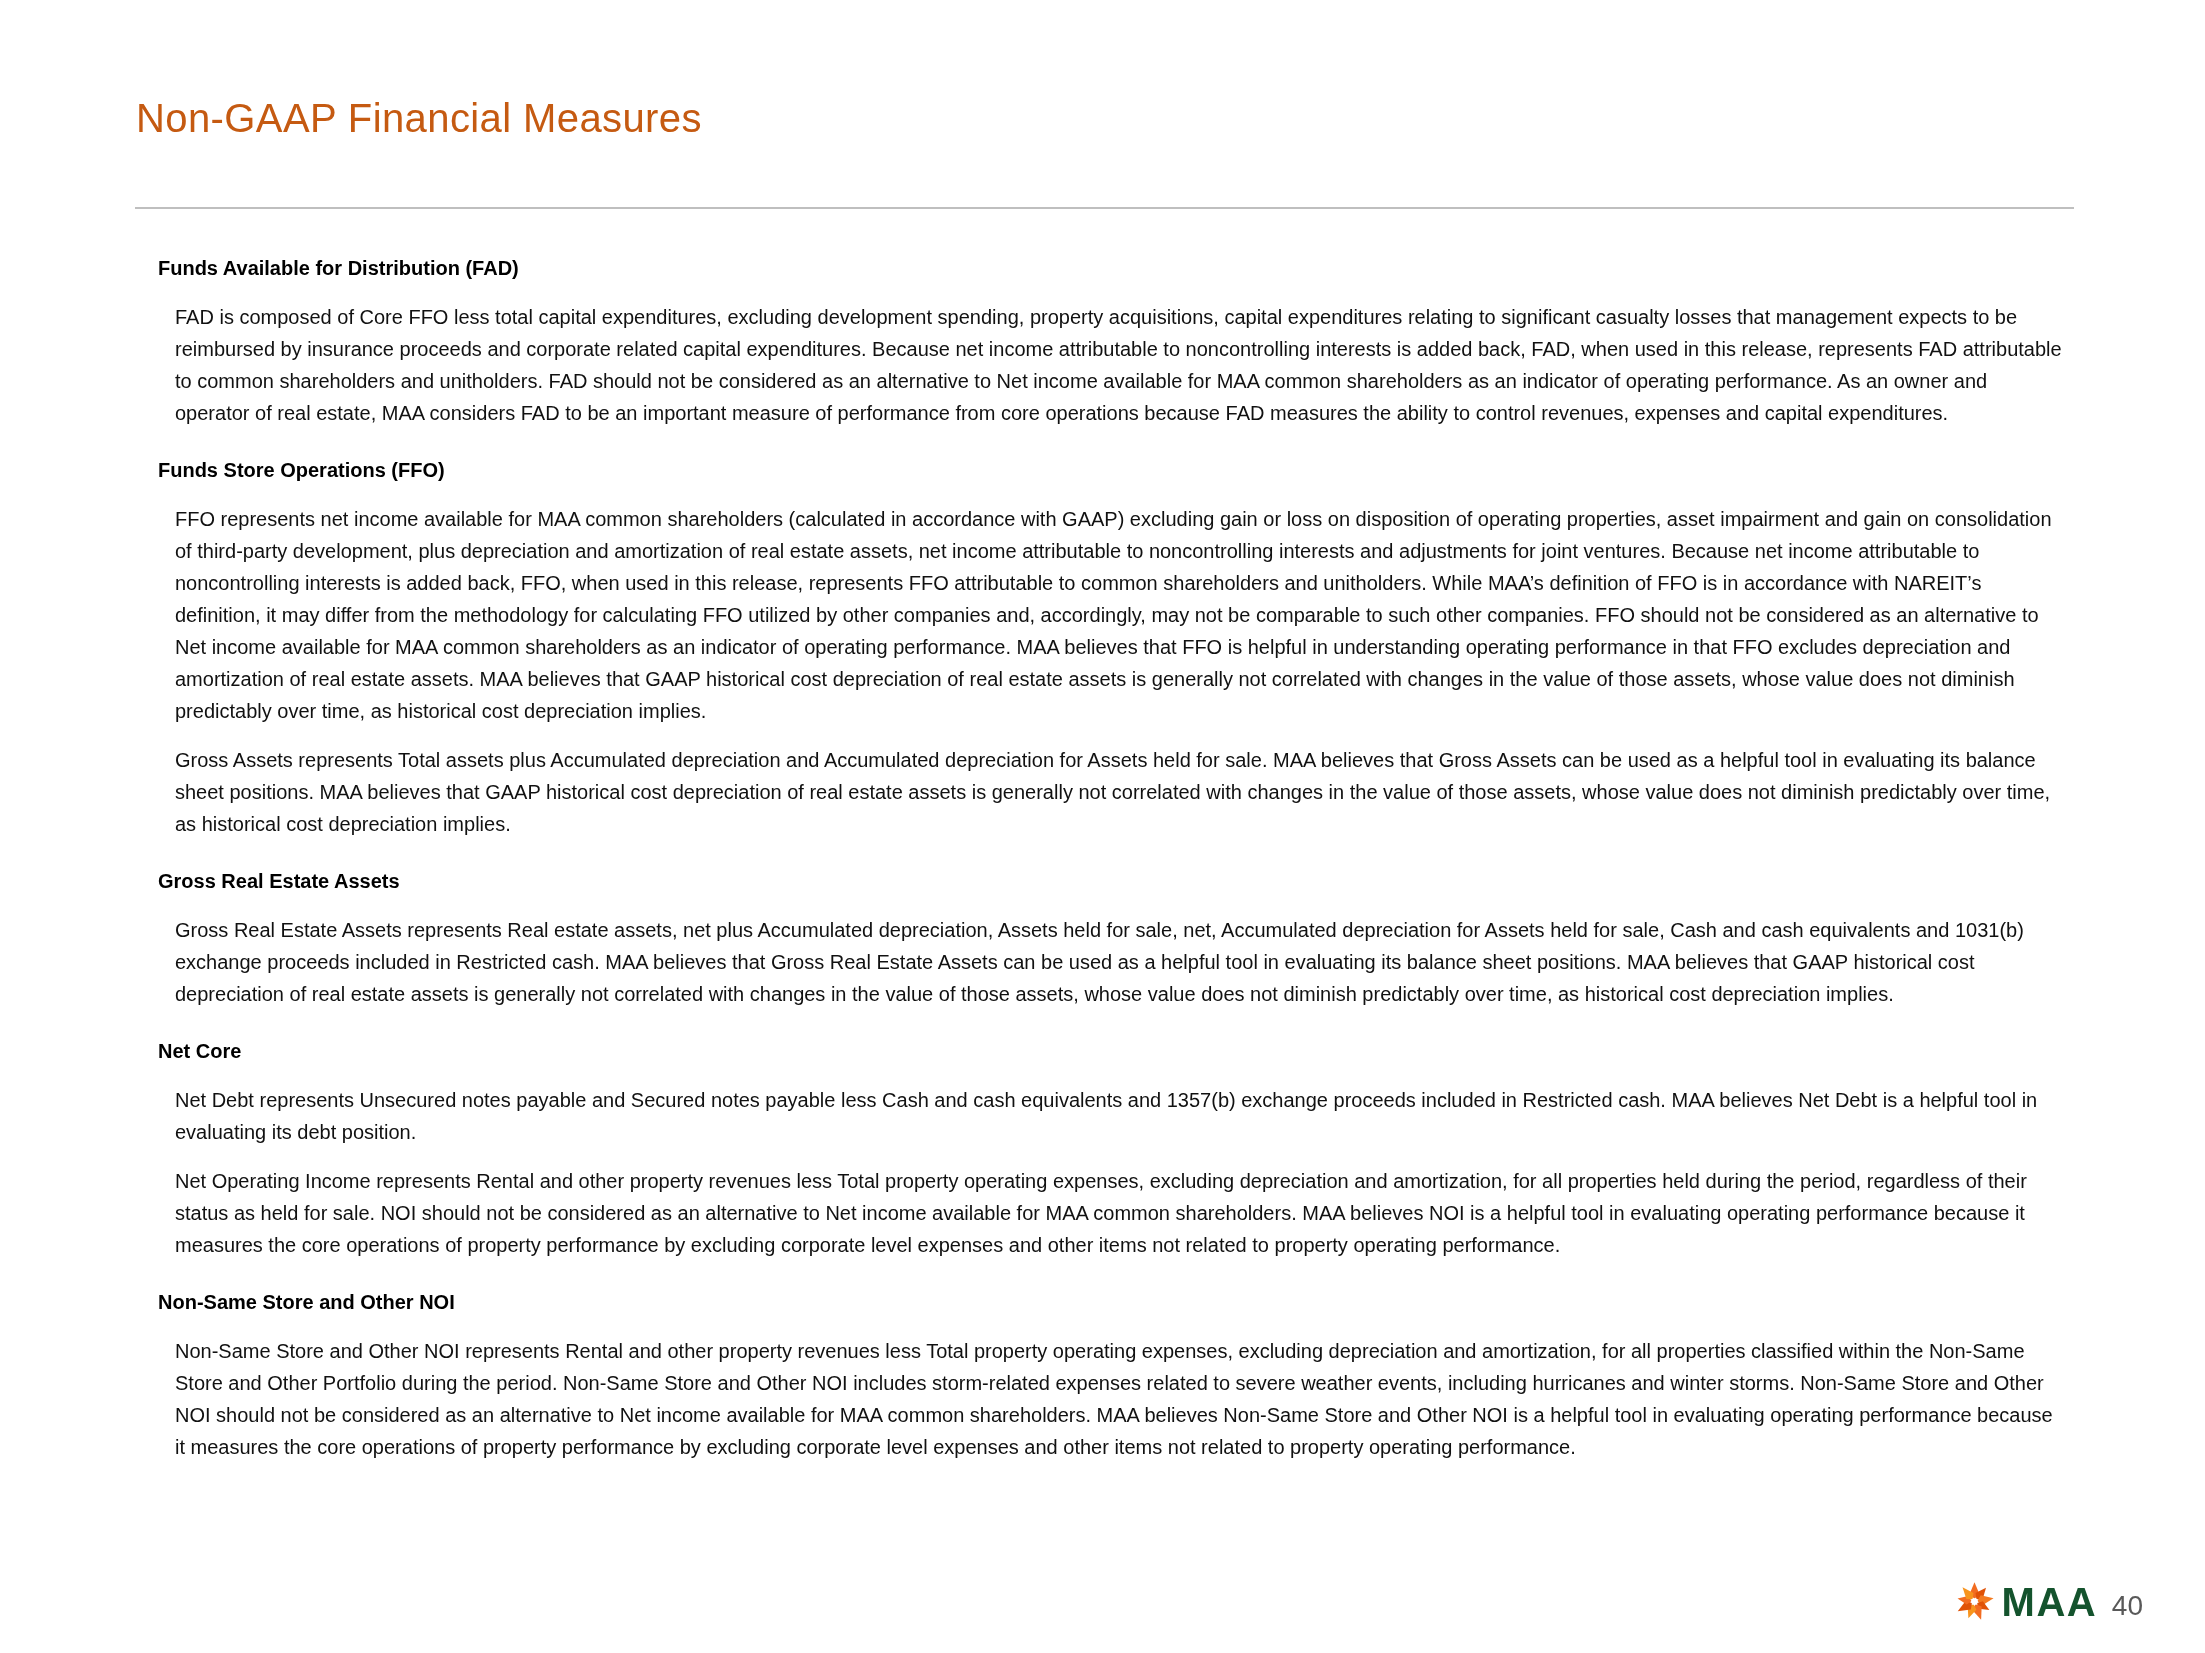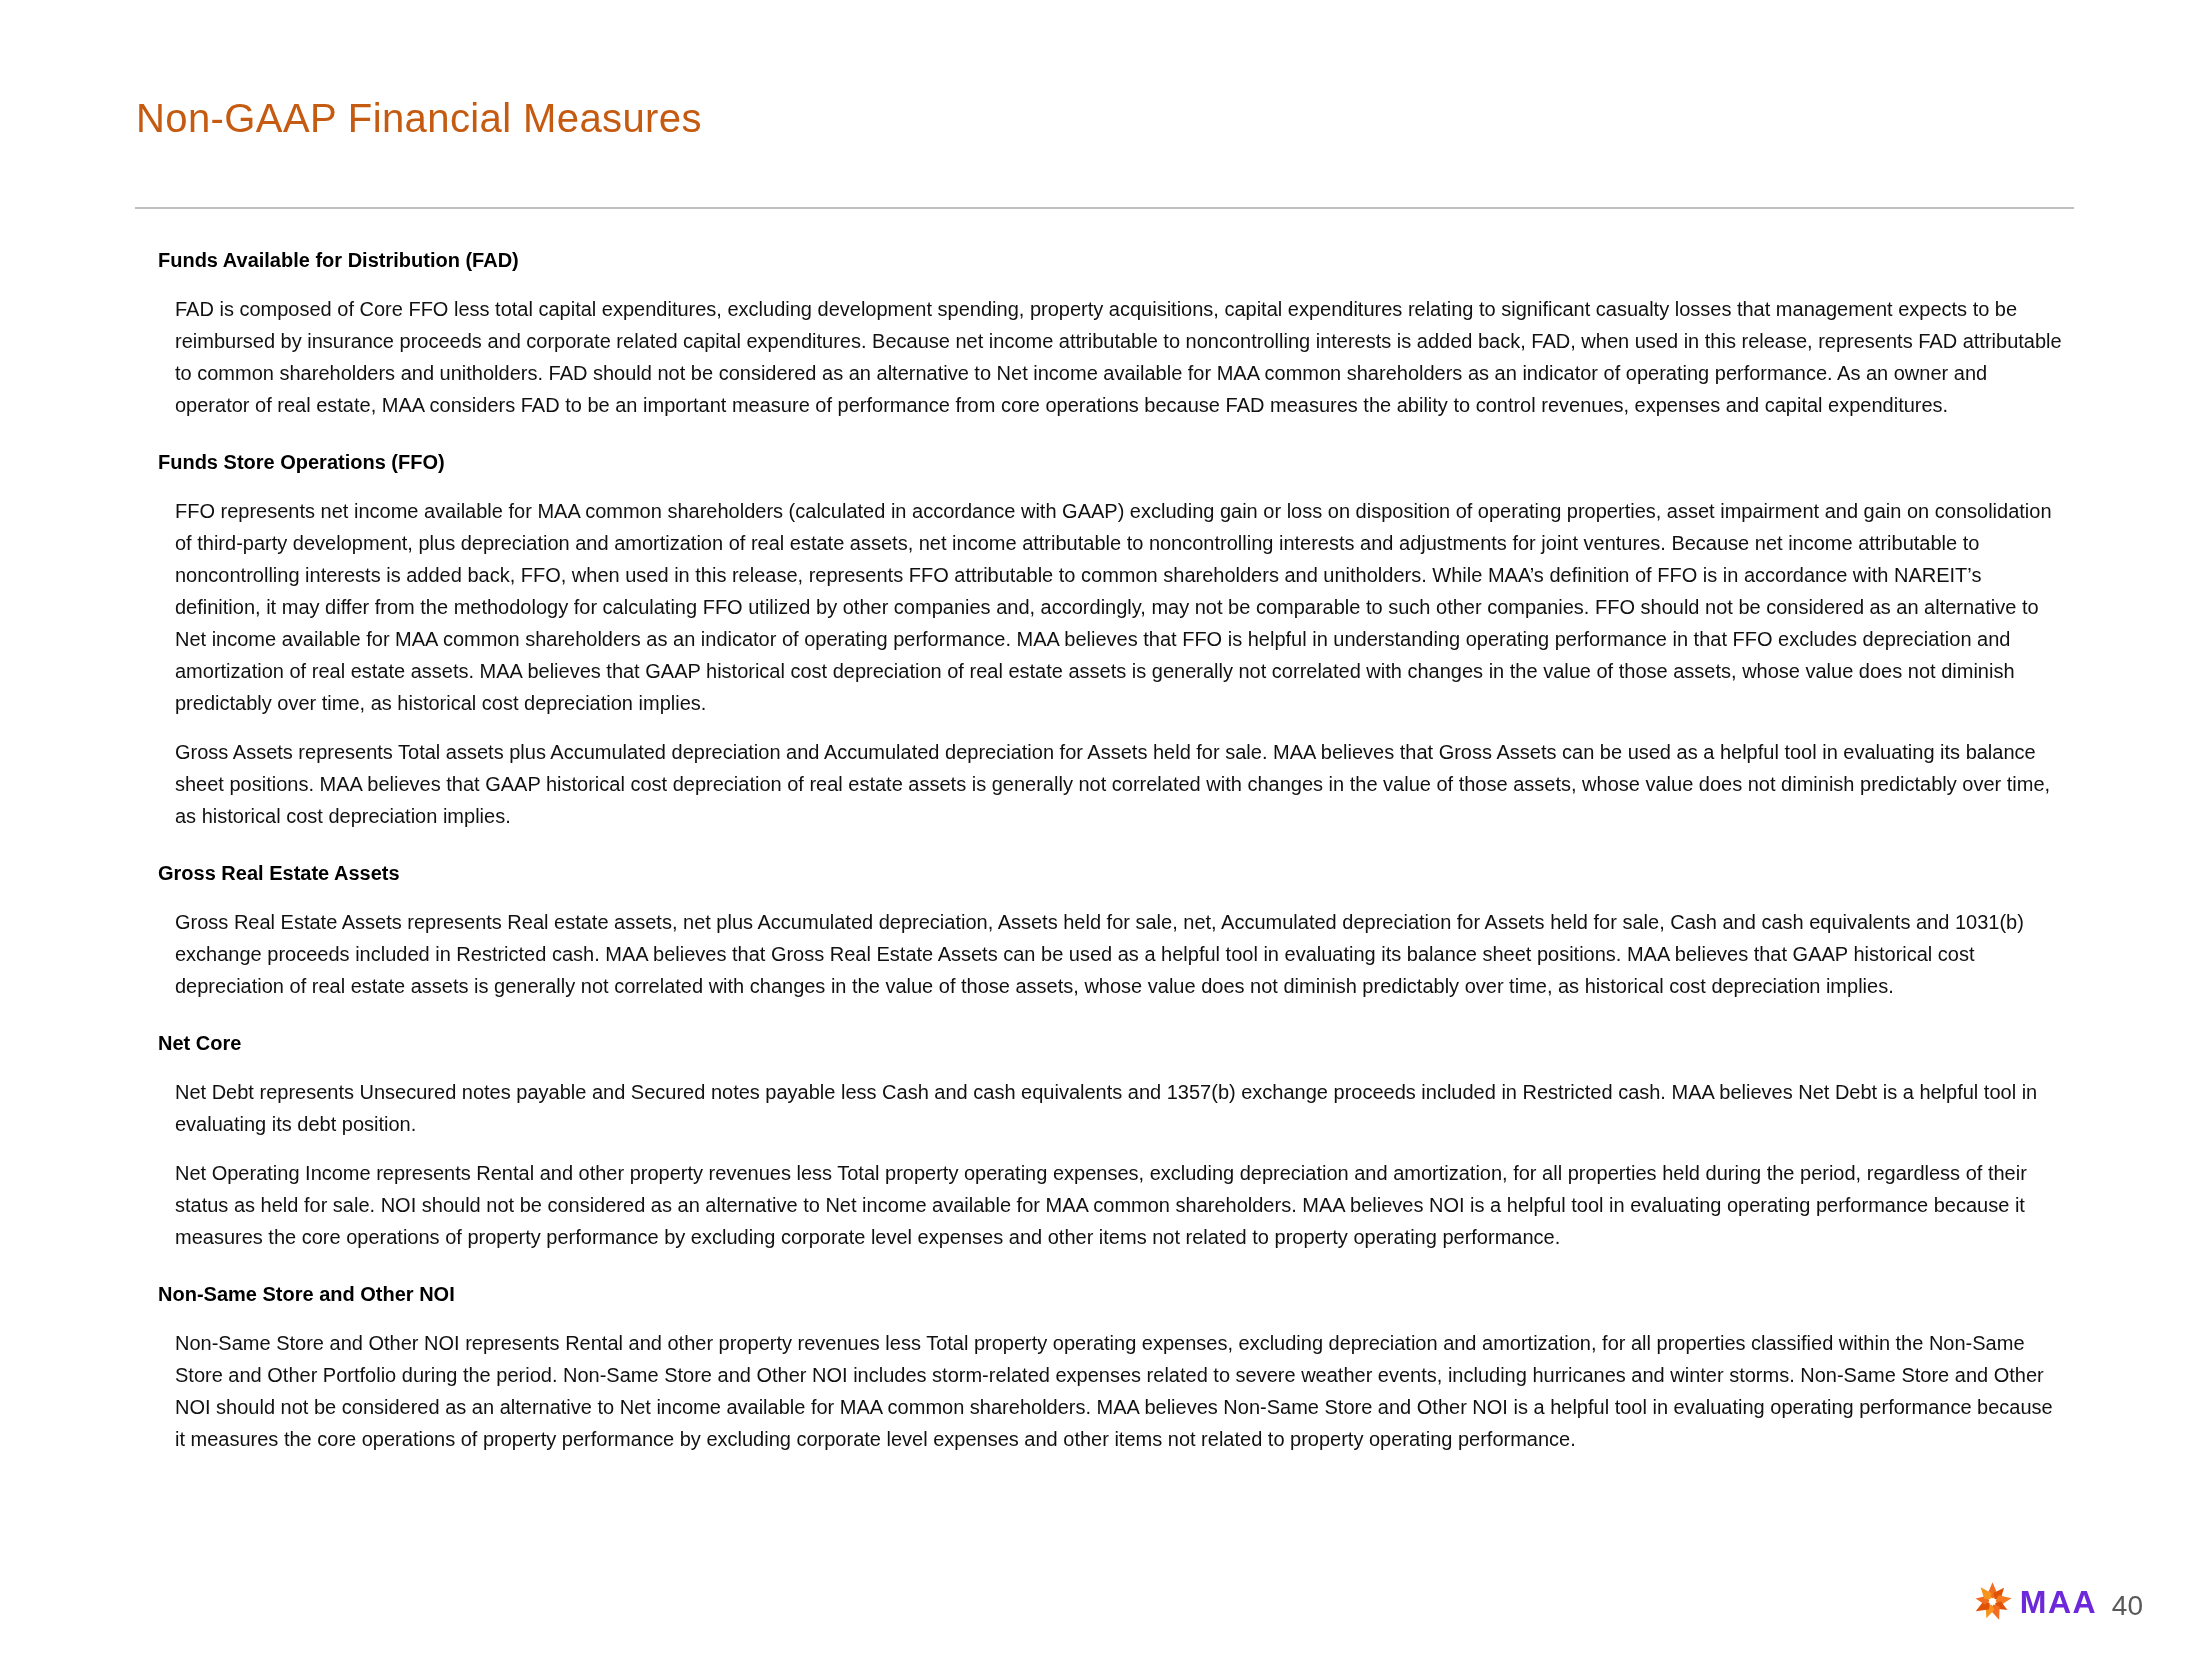--- a/index.html
+++ b/index.html
@@ -43,41 +43,41 @@
     font-size: 20px;
     line-height: 1.6;
     color: #111111;
   }
   .sec h3 {
     font-size: 20px;
     font-weight: 700;
     color: #000000;
     margin: 25px 0 11.8px 0;
   }
-  .sec:first-child h3 { margin-top: 1px; }
+  .sec:first-child h3 { margin-top: 9px; }
   .sec p {
     margin: 17px;
   }
   .footer {
     position: absolute;
     right: 62px;
     bottom: 31px;
     display: flex;
     align-items: center;
     gap: 14.7px;
   }
   .logo {
     display: flex;
     align-items: center;
     gap: 5.9px;
   }
   .logo-text {
-    font-size: 32px;
+    font-size: 40px;
     font-weight: 700;
-    color: #6d28d9;
+    color: #14532d;
     letter-spacing: 1.5px;
     line-height: 1;
   }
   .page-number {
     font-size: 28px;
     color: #595959;
     line-height: 1;
     position: relative;
     top: 4.4px;
   }

